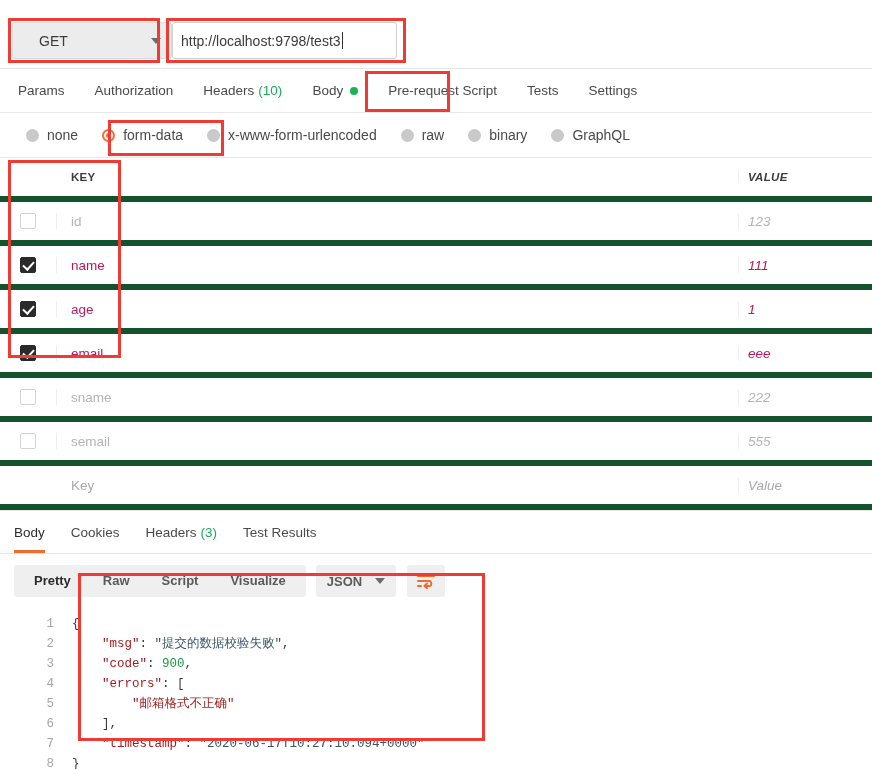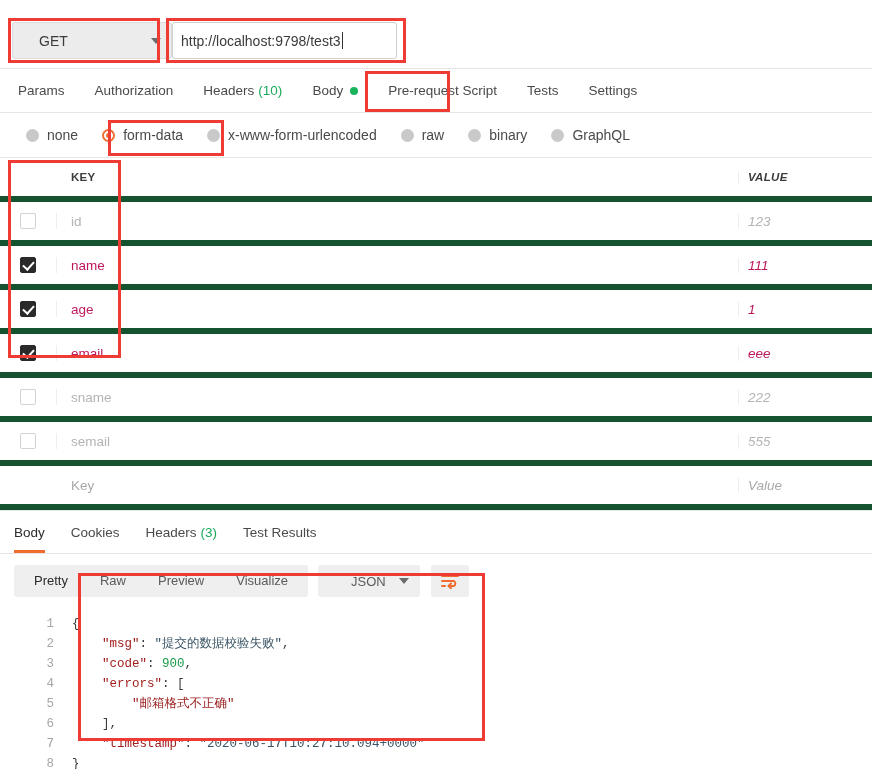--- a/index.html
+++ b/index.html
@@ -255,20 +255,21 @@
     background: #ef6c2e;
   }
 
   
   #viewer-bar {
     position: relative;
     height: 54px;
     display: flex;
     align-items: center;
     padding-left: 14px;
+    font-weight: bold;
   }
   #view-modes {
     display: flex;
     align-items: center;
     background: #efefef;
     border-radius: 3px;
     height: 32px;
     padding: 0 4px;
   }
   .vmode {
@@ -283,21 +284,21 @@
   #format-select {
     display: flex;
     align-items: center;
     background: #efefef;
     border-radius: 3px;
     height: 32px;
     padding: 0 11px;
     margin-left: 10px;
     cursor: pointer;
   }
-  #format-select .f-label { font-size: 13px; color: #5a5a5a; margin-right: 13px; margin-left: 22px; }
+  #format-select .f-label { font-size: 13px; color: #5a5a5a; margin-right: 13px; }
   #wrap-btn {
     display: flex;
     align-items: center;
     justify-content: center;
     background: #efefef;
     border-radius: 3px;
     height: 32px;
     width: 38px;
     margin-left: 11px;
     cursor: pointer;
@@ -510,21 +511,21 @@
   </div>
   <div class="restab">
     <span>Test Results</span>
   </div>
 </div>
 
 <div id="viewer-bar">
   <div id="view-modes">
     <span class="vmode active">Pretty</span>
     <span class="vmode">Raw</span>
-    <span class="vmode">Preview</span>
+    <span class="vmode">Script</span>
     <span class="vmode">Visualize</span>
   </div>
   <div id="format-select">
     <span class="f-label">JSON</span>
     <span class="caret"></span>
   </div>
   <div id="wrap-btn">
     <svg width="20" height="16" viewBox="0 0 20 16">
       <line x1="2" y1="3" x2="18" y2="3" stroke="#ef6c2e" stroke-width="2" stroke-linecap="round"></line>
       <path d="M2 8 H14 a3 3 0 0 1 0 5 H9" fill="none" stroke="#ef6c2e" stroke-width="2" stroke-linecap="round" stroke-linejoin="round"></path>

